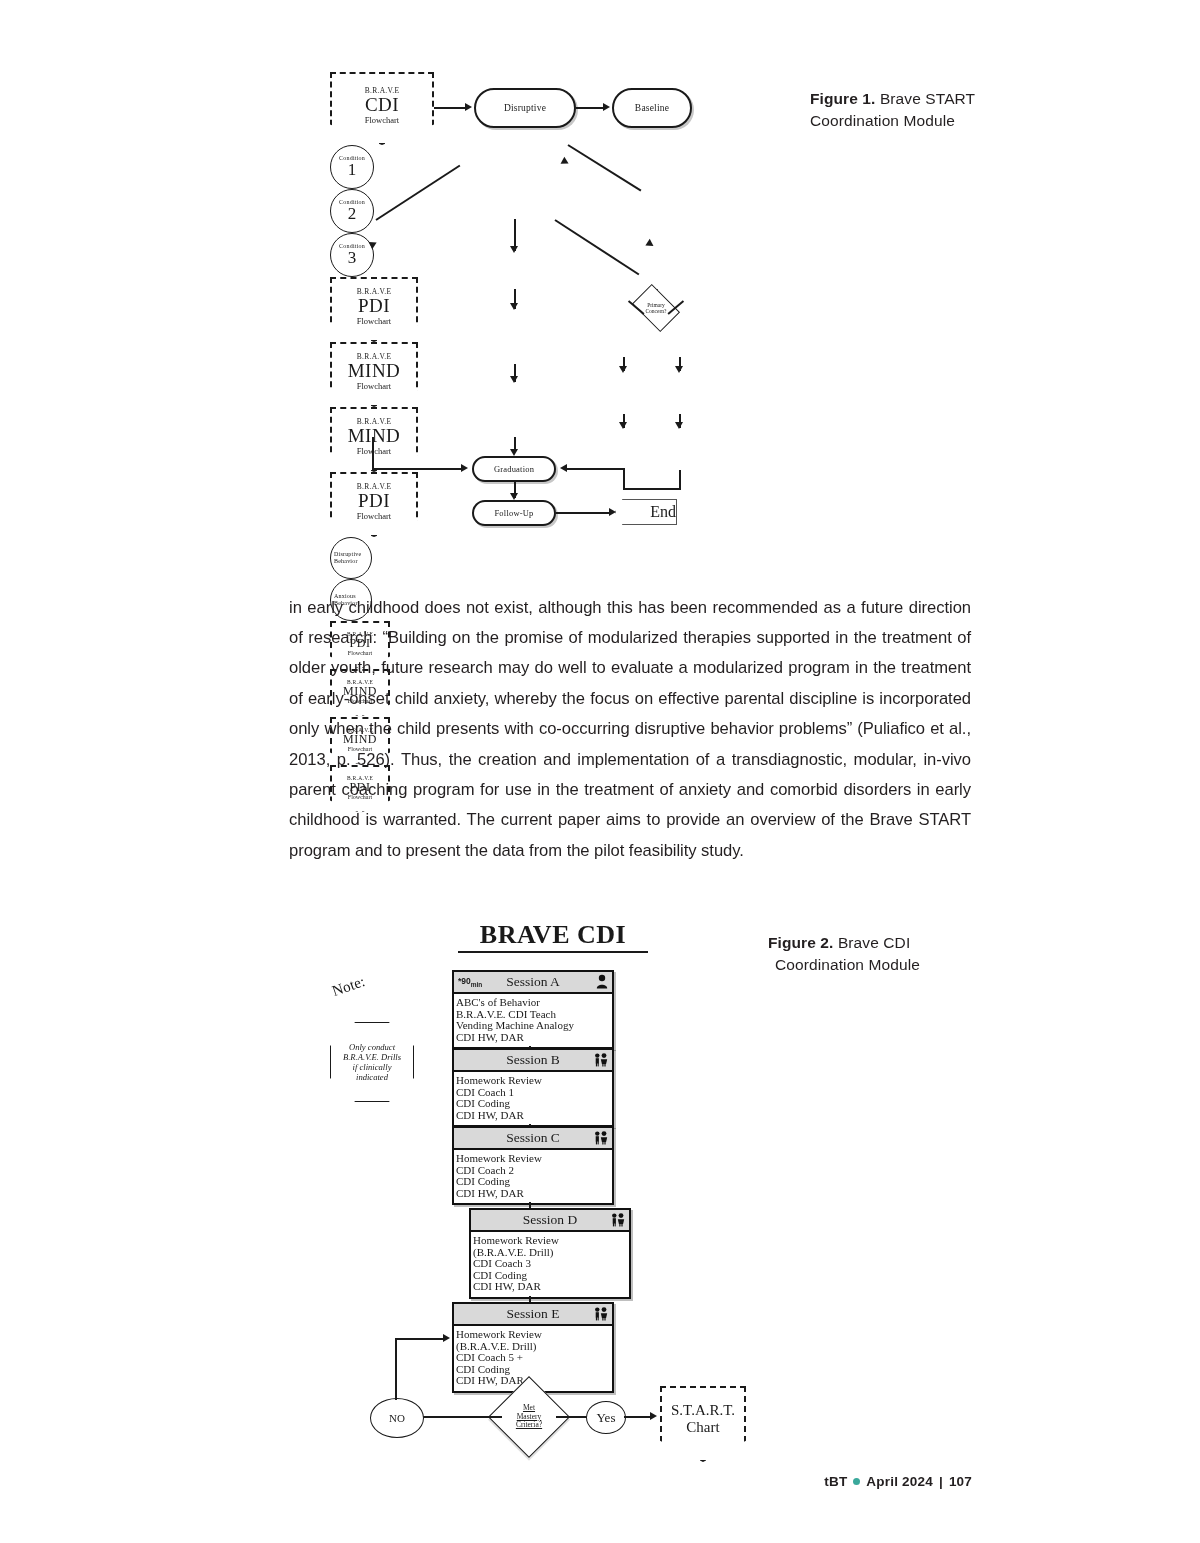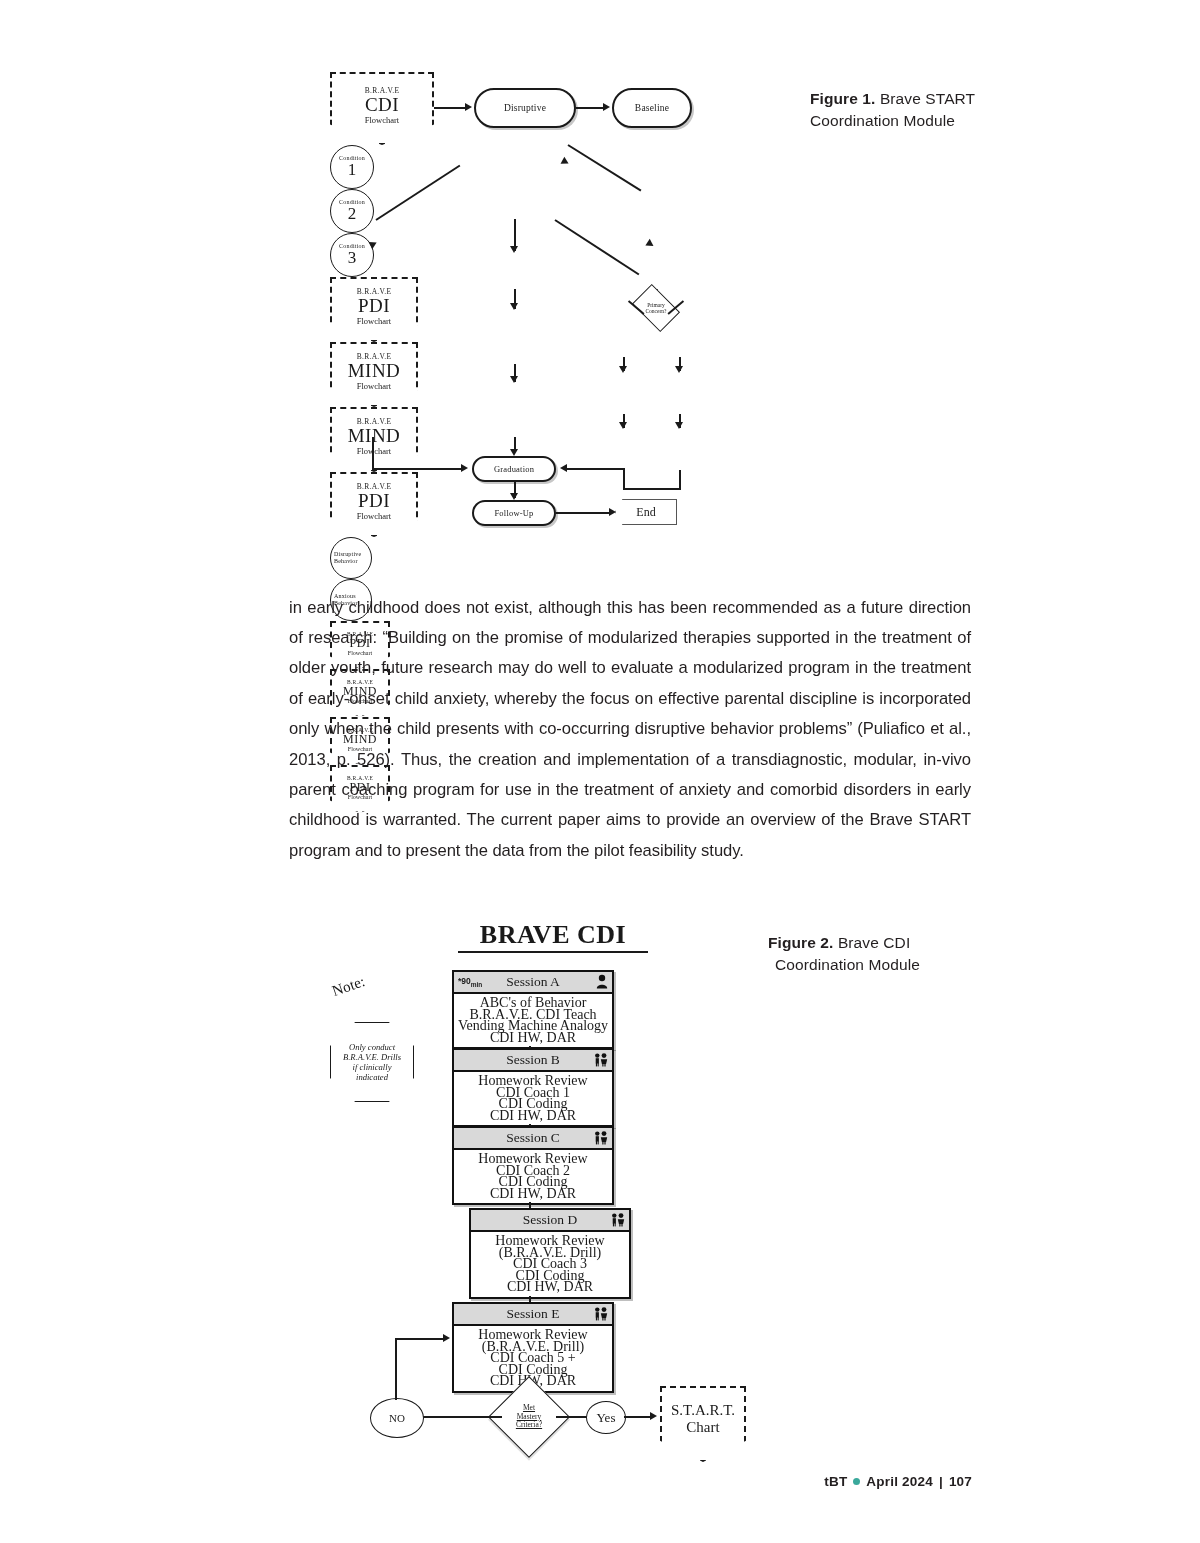--- a/index.html
+++ b/index.html
@@ -41,22 +41,22 @@
   
   .fc{font-family:"Liberation Serif", serif;color:#1a1a1a;}
 
   
   .f1node{position:absolute;display:flex;align-items:center;justify-content:center;
           text-align:center;box-sizing:border-box;}
   .pill{border:2px solid #1a1a1a;border-radius:999px;background:#fff;
         box-shadow:2px 2px 0 rgba(0,0,0,.22);font-size:9.5px;letter-spacing:.2px;}
   .banner{background:#fff;border:1.5px solid #1a1a1a;font-size:11px;letter-spacing:.5px;
           clip-path:polygon(0 0,88% 0,100% 50%,88% 100%,0 100%,11% 50%);}
-  .banner-end{background:#fff;border:1.5px solid #555;font-size:12px;
-              clip-path:polygon(12% 0,100% 0,100% 100%,12% 100%,0 50%);}
+  .banner-end{background:#fff;border:1.5px solid #555;font-size:16px;
+              clip-path:polygon(12% 0,100% 0,100% 100%,12% 100%,0 50%);justify-content:flex-end;}
   .pent{border:2px dashed #1a1a1a;background:#fff;
         box-shadow:3px 3px 0 rgba(0,0,0,.18);
         display:flex;flex-direction:column;align-items:center;justify-content:center;
         padding-bottom:7px;}
   .pent .t1{font-size:7.5px;letter-spacing:.3px;}
   .pent .t2{font-size:19px;line-height:20px;letter-spacing:.5px;}
   .pent .t3{font-size:8.5px;}
   .pent.small .t1{font-size:5.5px;}
   .pent.small .t2{font-size:12px;line-height:13px;}
   .pent.small .t3{font-size:6px;}
@@ -88,22 +88,22 @@
        letter-spacing:.5px;border-bottom:2px solid #1a1a1a;padding-bottom:1px;}
   .sessbox{position:absolute;left:130px;width:158px;border:2.5px solid #111;background:#fff;
        box-shadow:2px 2px 0 rgba(0,0,0,.25);}
   .sesshdr{position:relative;background:#d9d9d9;border-bottom:2.5px solid #111;
        height:20px;display:flex;align-items:center;justify-content:center;
        font-family:"Liberation Serif",serif;font-size:13.5px;font-weight:normal;}
   .sesshdr .mins{position:absolute;left:4px;font-size:8.5px;font-weight:bold;
        font-family:"Liberation Sans",sans-serif;}
   .sesshdr .mins sub{font-size:6.5px;}
   .sesshdr .who{position:absolute;right:4px;top:2px;}
-  .sessbody{padding:3px 2px 4px;text-align:center;font-family:"Liberation Serif",serif;
-       font-size:14px;line-height:11.6px;}
+  .sessbody{padding:3px 2px 4px;text-align:left;font-family:"Liberation Serif",serif;
+       font-size:11px;line-height:11.6px;}
   .octa{position:absolute;width:82px;height:78px;border:1.5px solid #1a1a1a;background:#fff;
        box-shadow:3px 3px 0 rgba(0,0,0,.13);
        clip-path:polygon(30% 0,70% 0,100% 30%,100% 70%,70% 100%,30% 100%,0 70%,0 30%);
        display:flex;align-items:center;justify-content:center;text-align:center;
        font-family:"Liberation Serif",serif;font-size:8.6px;line-height:10px;font-style:italic;}
   .notelabel{position:absolute;font-family:"Liberation Serif",serif;font-size:15px;
        transform:rotate(-19deg);}
   .ellipse{position:absolute;border:1.5px solid #1a1a1a;border-radius:50%;background:#fff;
        display:flex;align-items:center;justify-content:center;
        font-family:"Liberation Serif",serif;}

